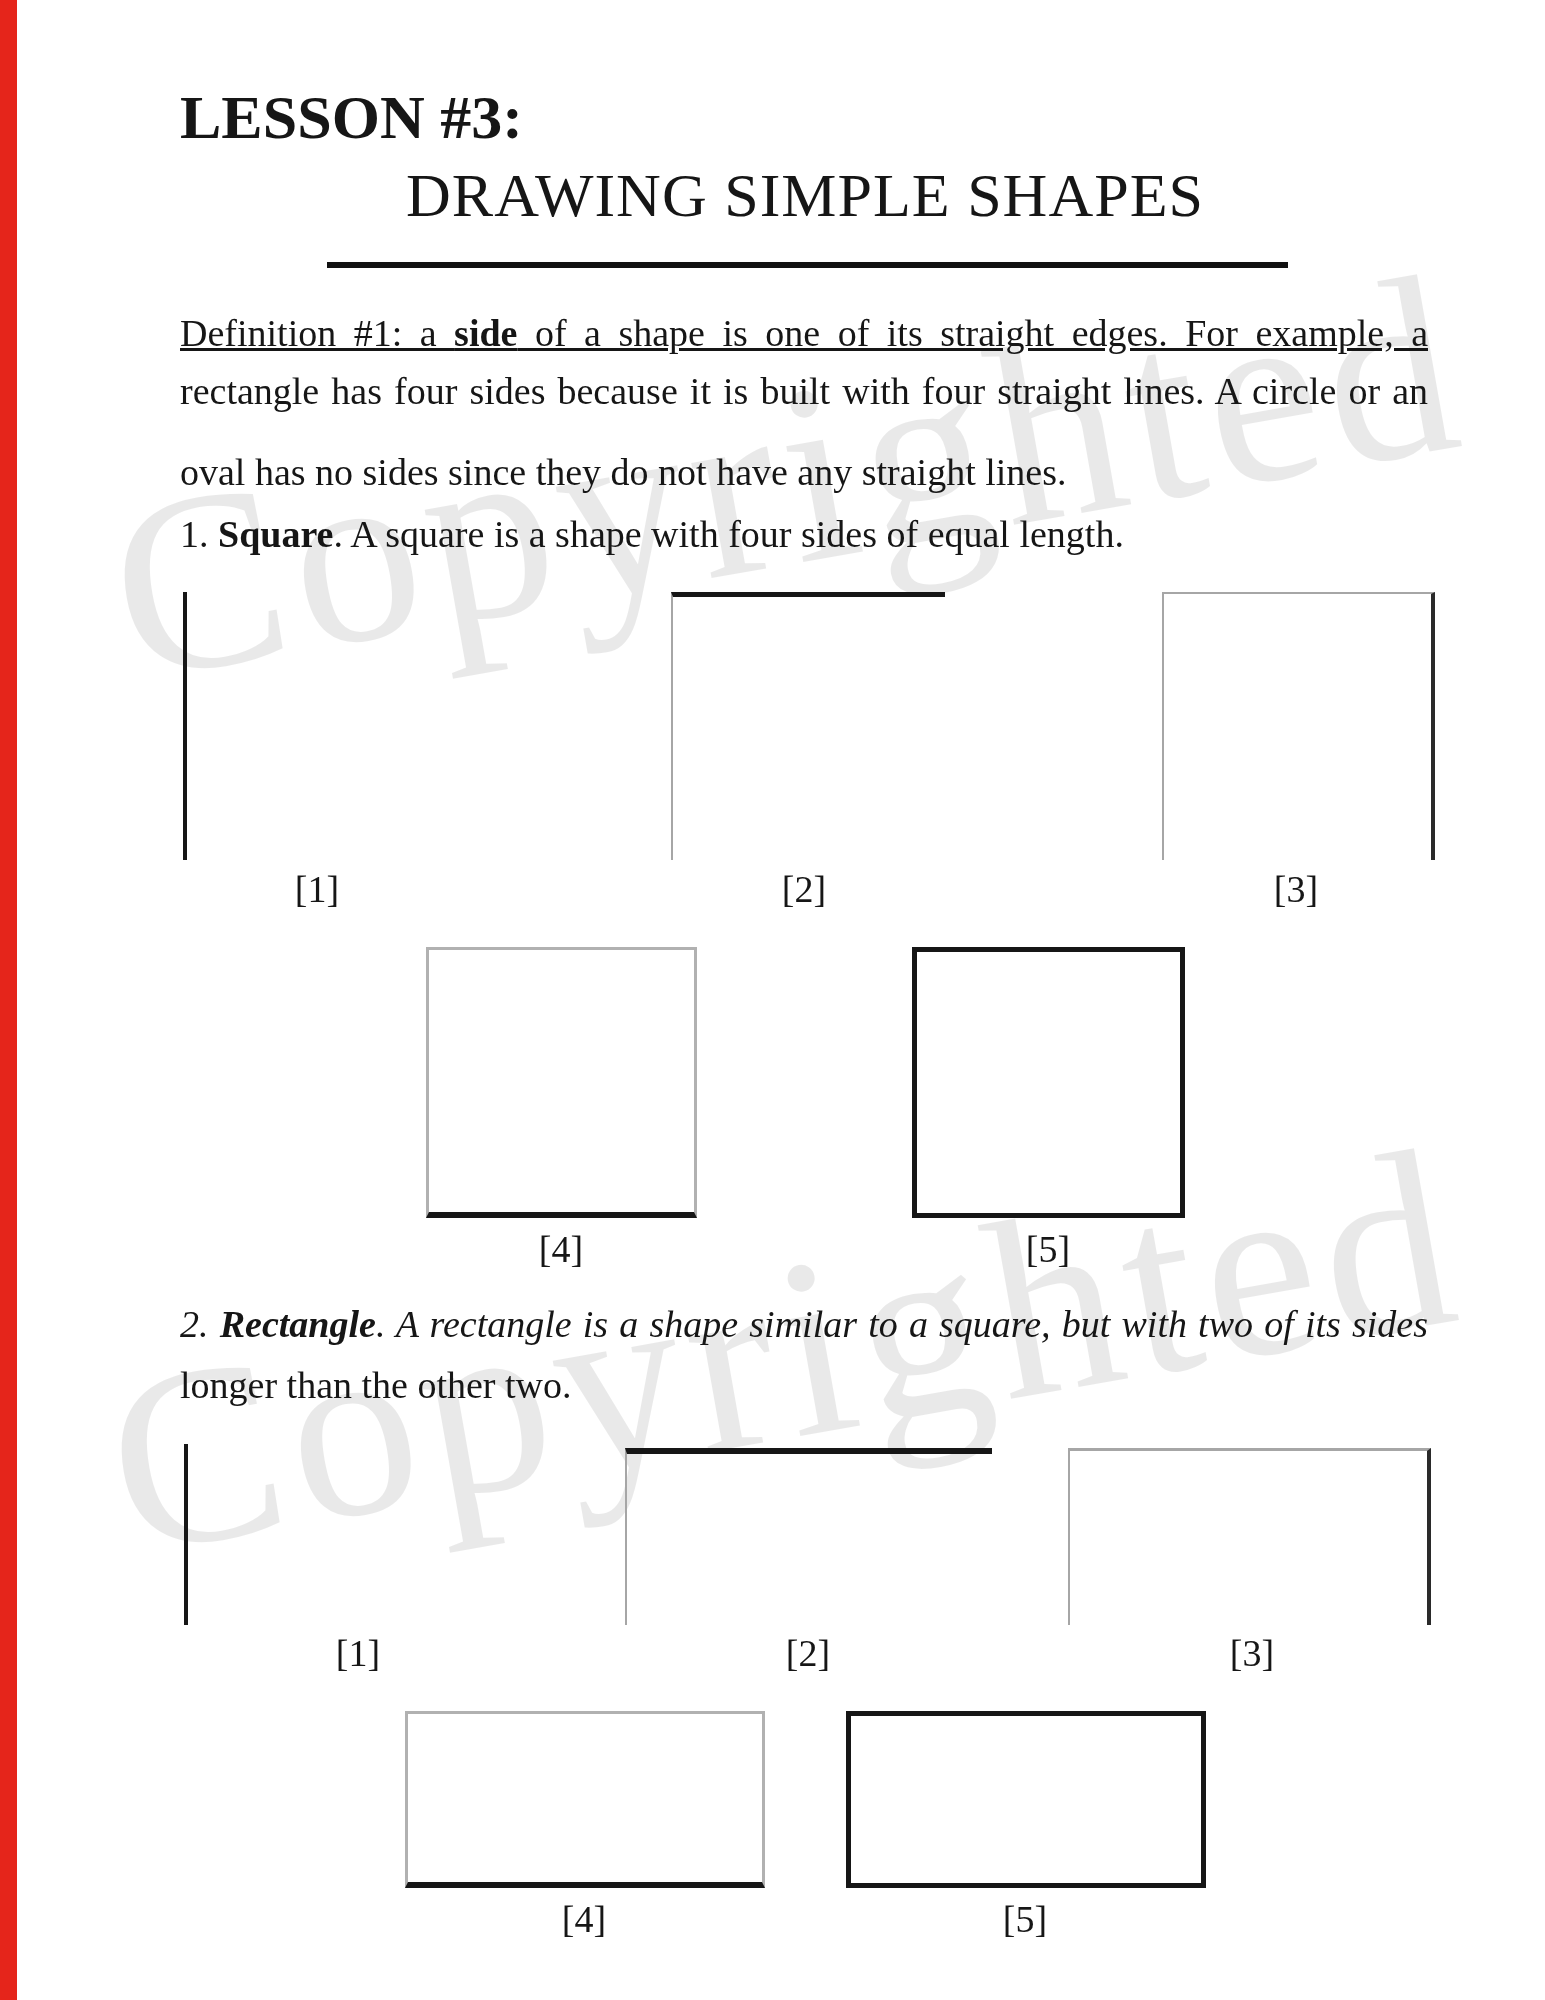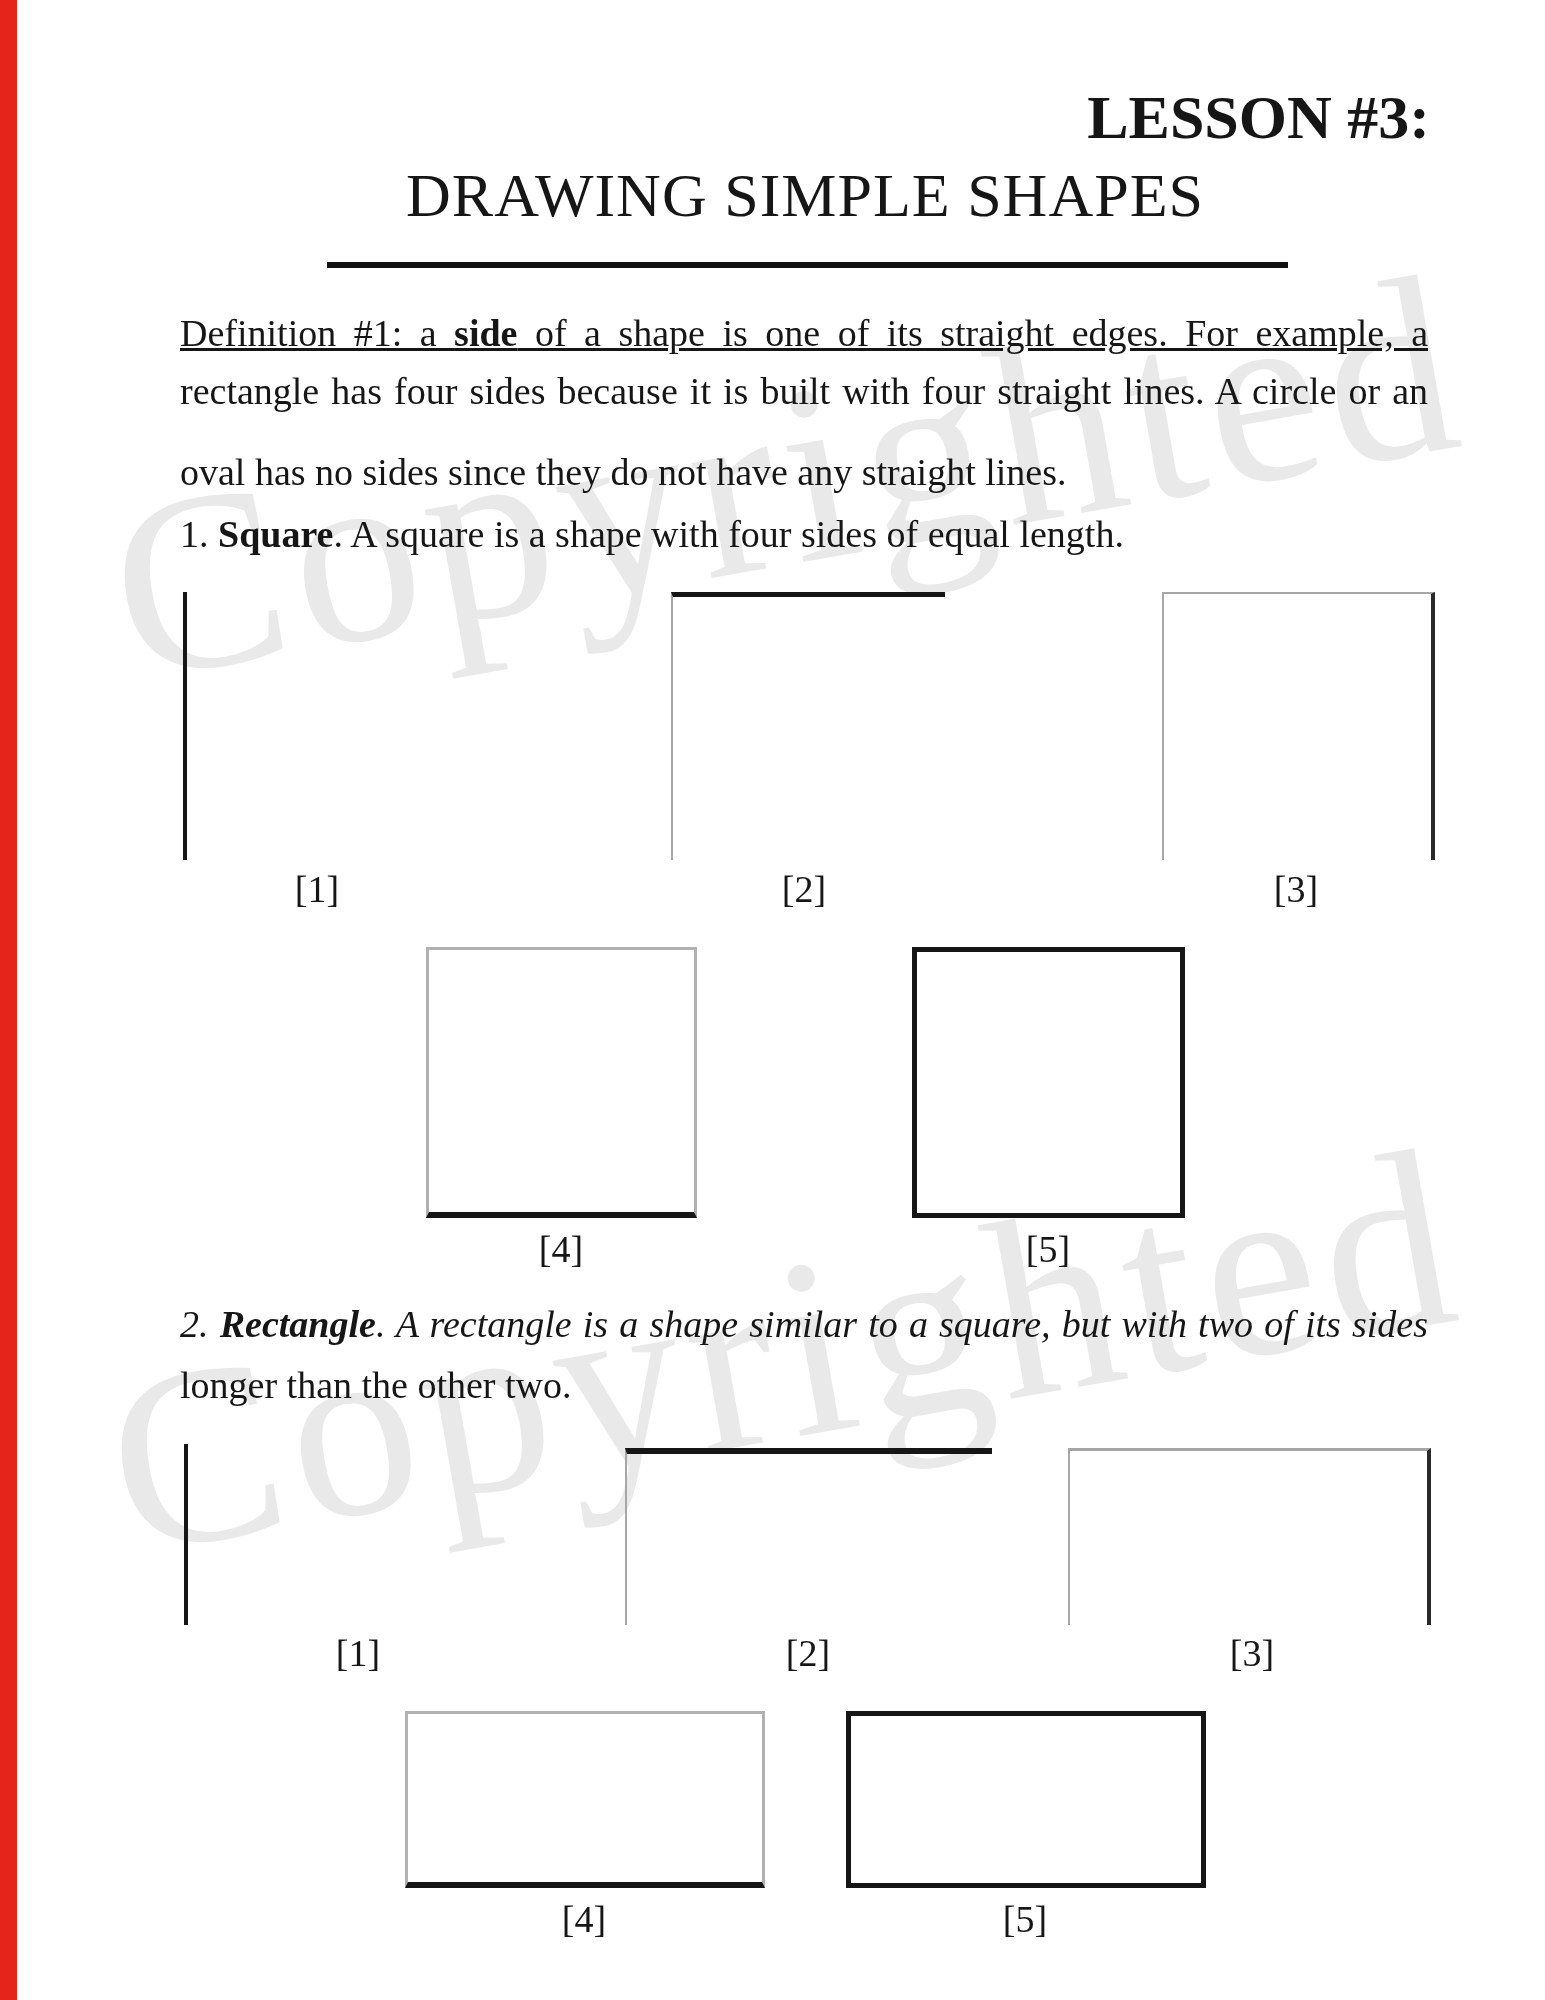--- a/index.html
+++ b/index.html
@@ -20,21 +20,21 @@
     letter-spacing:8px;
     color:rgba(0,0,0,0.088);
     white-space:nowrap;
     transform:translate(-50%,-50%) rotate(-10deg);
     pointer-events:none;
     z-index:0;
   }
   #wm1{left:787px;top:478px;}
   #wm2{left:784px;top:1352px;}
   
-  #title1{left:180px;top:84px;width:1250px;text-align:right;font-size:62px;font-weight:bold;line-height:66px;z-index:2;}
+  #title1{left:180px;top:84px;width:1250px;text-align:left;font-size:62px;font-weight:bold;line-height:66px;z-index:2;}
   #title2{left:180px;top:160px;width:1250px;text-align:center;font-size:62px;font-weight:normal;letter-spacing:1px;line-height:70px;z-index:2;}
   #title-underline{left:327px;top:262px;width:961px;height:6px;background:#111;z-index:2;}
   
   .bodytext{width:1248px;left:180px;font-size:38px;line-height:58px;z-index:2;}
   .just{text-align:justify;text-align-last:justify;}
   #def-l1{top:304px;text-decoration:underline;}
   #def-l2{top:362px;}
   #def-l3{top:420px;margin-top:23px;}
   #sec1-heading{top:505px;}
   #sec2-l1{top:1295px;font-style:italic;}

